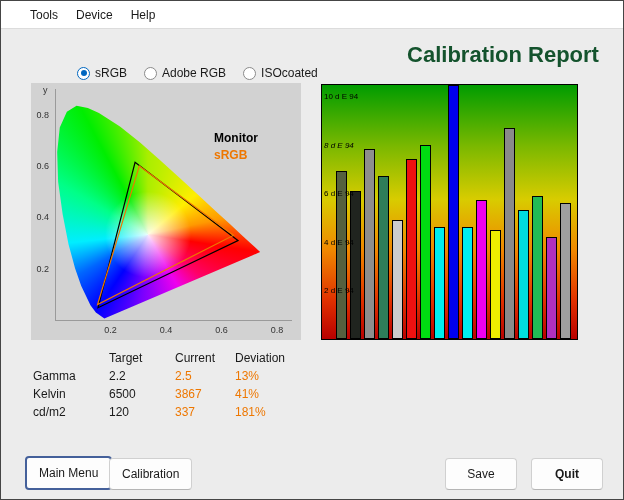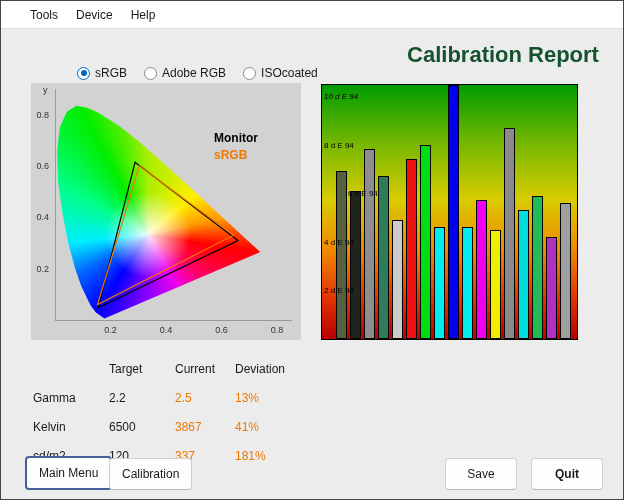--- a/index.html
+++ b/index.html
@@ -40,21 +40,21 @@
   .legend-srgb{position:absolute;left:183px;top:65px;font-size:12px;font-weight:bold;}
   
   .bar-panel{position:absolute;left:320px;top:55px;width:257px;height:256px;box-sizing:border-box;border:1px solid #000;
     background:linear-gradient(180deg,#009c00 0%,#7ab800 24%,#d8cc00 45%,#f08800 65%,#e03000 85%,#b80000 100%);}
   .bars{position:absolute;left:14px;right:6px;top:0;bottom:0;display:flex;align-items:flex-end;gap:3px;}
   .bar{width:11px;flex:none;box-sizing:border-box;border:1px solid #000;}
   .bar-yticks{position:absolute;inset:0;}
   .bar-ytick{position:absolute;left:2px;transform:translateY(-45%);font-size:8px;color:#000;white-space:nowrap;}
   
   .meas-table{position:absolute;left:32px;top:322px;display:grid;grid-template-columns:76px 66px 60px 74px;row-gap:4px;font-size:12px;color:#1a1a1a;}
-  .meas-cell{white-space:nowrap;margin-top:11px;}
+  .meas-cell{white-space:nowrap;}
   
   .delta-summary{position:absolute;left:322px;top:322px;font-size:12px;color:#1a1a1a;}
   .delta-row{margin-bottom:4px;}
   .delta-label{display:inline-block;width:112px;}
   .orange{color:#ee7700;}
   
   .btn{position:absolute;height:24px;box-sizing:border-box;background:#fdfdfd;border:1px solid #d0d0d0;border-bottom-color:#b5b5b5;border-radius:4px;font-size:12px;color:#1a1a1a;display:flex;align-items:center;justify-content:center;padding:15px 12px;}
   .btn-main-menu{left:24px;bottom:9px;border:2px solid #44609a;}
   .btn-calibration{left:108px;bottom:9px;}
   .btn-save{right:106px;bottom:9px;width:72px;}
@@ -130,23 +130,23 @@
           <div class="bar" style="height: 44.0191%; background: rgb(0, 238, 238);"></div>
           <div class="bar" style="height: 54.5455%; background: rgb(238, 0, 238);"></div>
           <div class="bar" style="height: 43.0622%; background: rgb(238, 238, 0);"></div>
           <div class="bar" style="height: 83.2536%; background: rgb(138, 138, 138);"></div>
           <div class="bar" style="height: 50.7177%; background: rgb(0, 221, 221);"></div>
           <div class="bar" style="height: 56.4593%; background: rgb(34, 187, 85);"></div>
           <div class="bar" style="height: 40.1914%; background: rgb(176, 48, 192);"></div>
           <div class="bar" style="height: 53.5885%; background: rgb(159, 159, 159);"></div>
         </div>
       <div class="bar-yticks" id="barylabels">
-          <span class="bar-ytick" style="top: 4.30622%; font-style: italic;">10 d E 94</span>
-          <span class="bar-ytick" style="top: 23.445%;">8 d E 94</span>
-          <span class="bar-ytick" style="top: 42.5837%; margin-left: 24px;">6 d E 94</span>
+          <span class="bar-ytick" style="top: 4.30622%;">10 d E 94</span>
+          <span class="bar-ytick" style="top: 23.445%; font-style: italic;">8 d E 94</span>
+          <span class="bar-ytick" style="top: 42.5837%;">6 d E 94</span>
           <span class="bar-ytick" style="top: 61.7225%;">4 d E 94</span>
           <span class="bar-ytick" style="top: 80.8612%;">2 d E 94</span>
         </div>
     </div>
 
     <div class="meas-table" id="meas-table">
         <div class="meas-cell"></div>
         <div class="meas-cell">Target</div>
         <div class="meas-cell">Current</div>
         <div class="meas-cell">Deviation</div>

